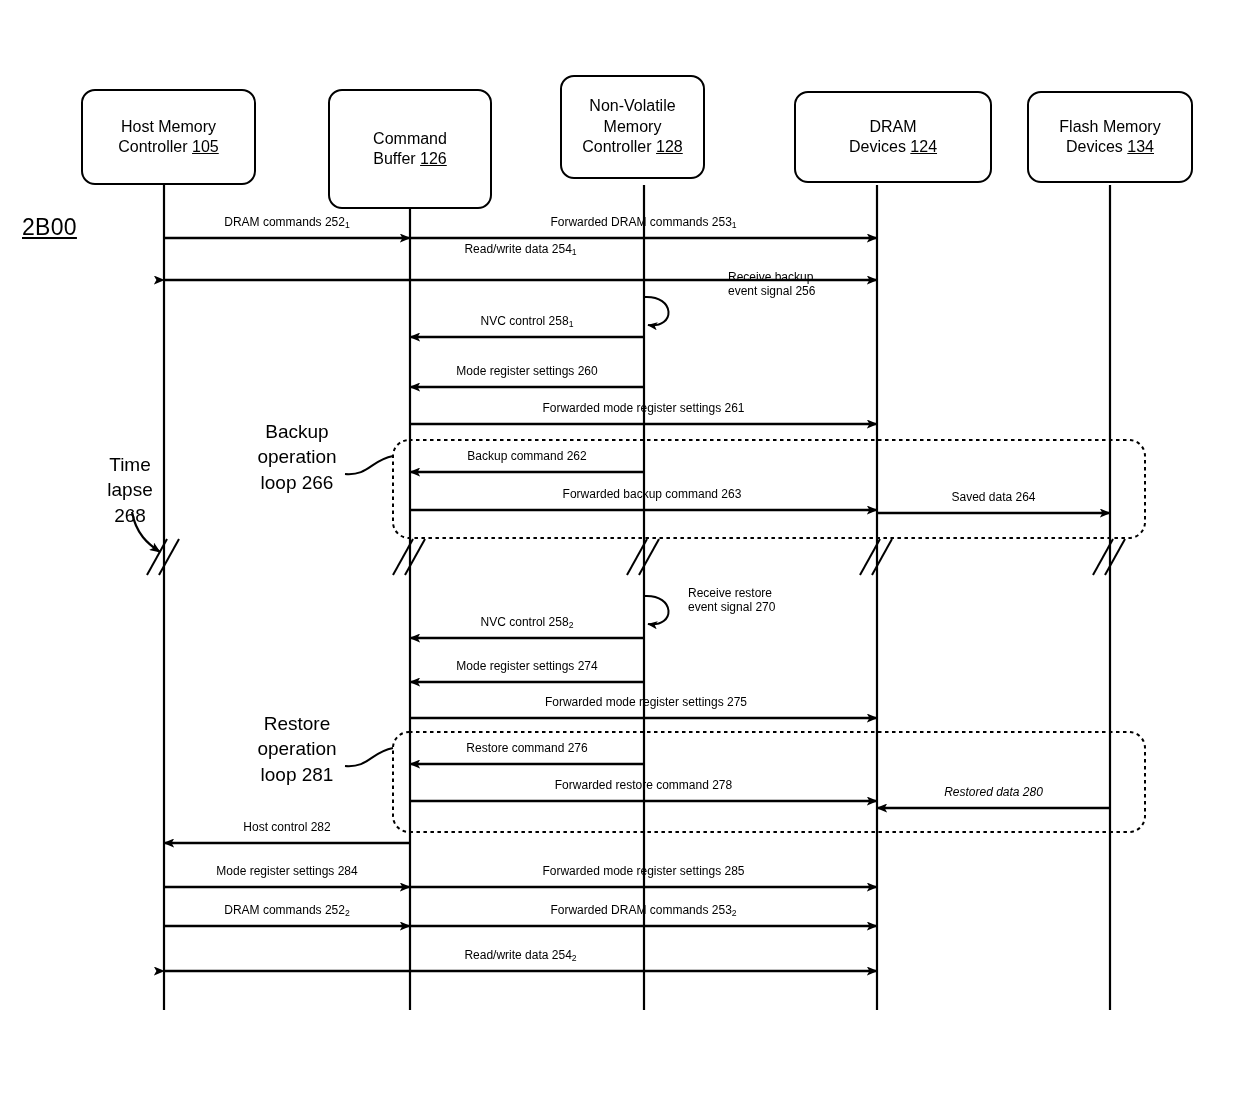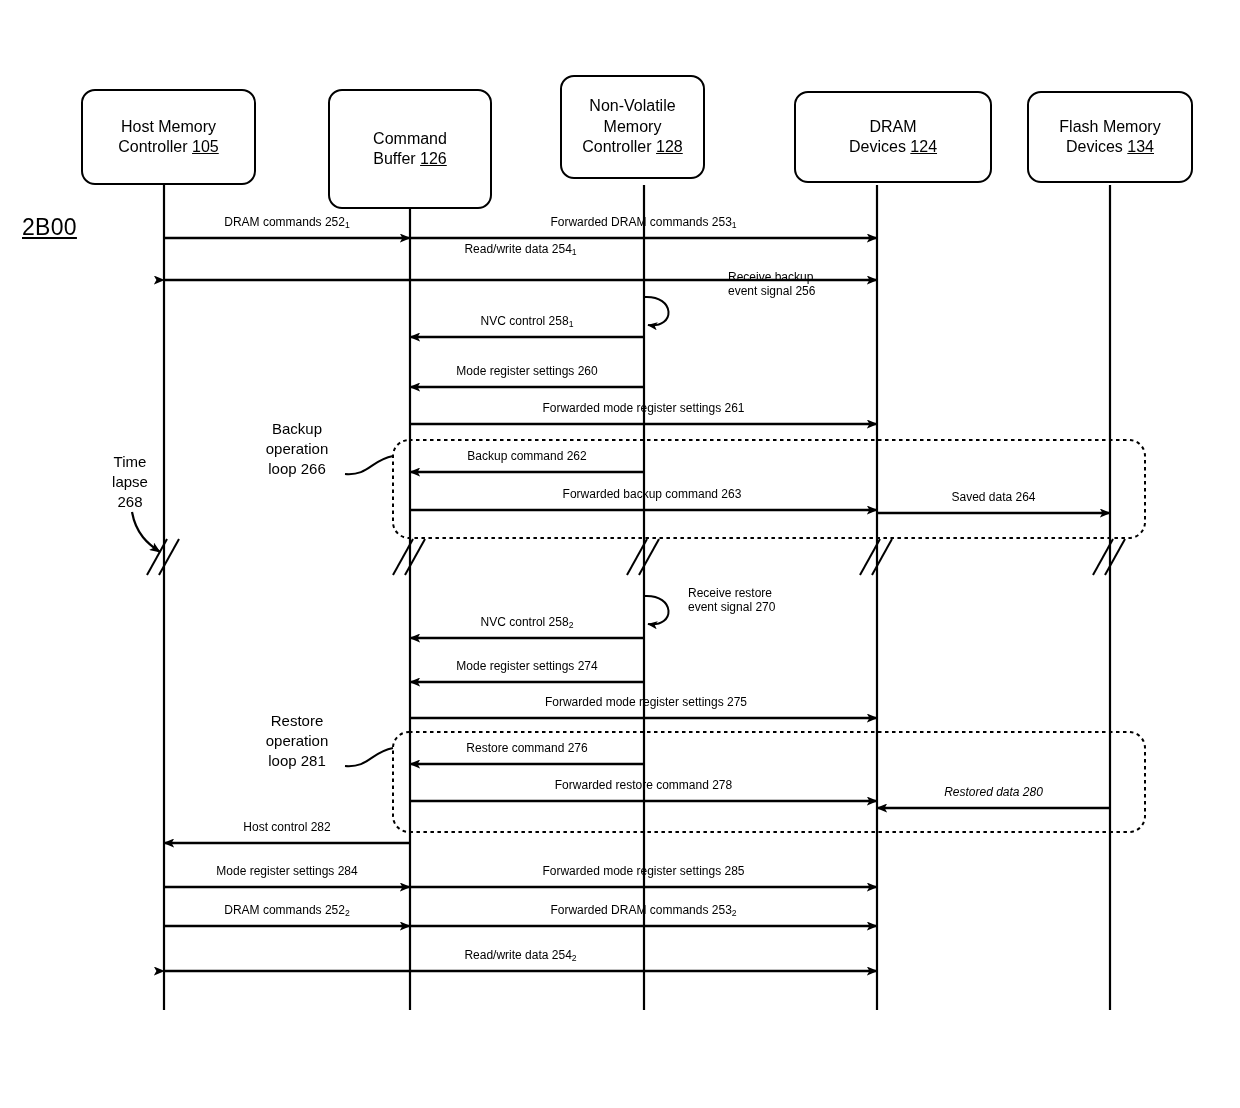--- a/index.html
+++ b/index.html
@@ -50,21 +50,21 @@
     line-height: 1.18;
     transform: translateX(-50%);
     text-align: center;
   }
   .msg-label.left-anchor {
     transform: none;
     text-align: left;
   }
   .side-label {
     position: absolute;
-    font-size: 15px;
+    font-size: 19px;
     color: #000;
     text-align: center;
     line-height: 1.34;
     white-space: nowrap;
     transform: translateX(-50%);
   }
   .fig-id {
     position: absolute;
     font-size: 23px;
     color: #000;

